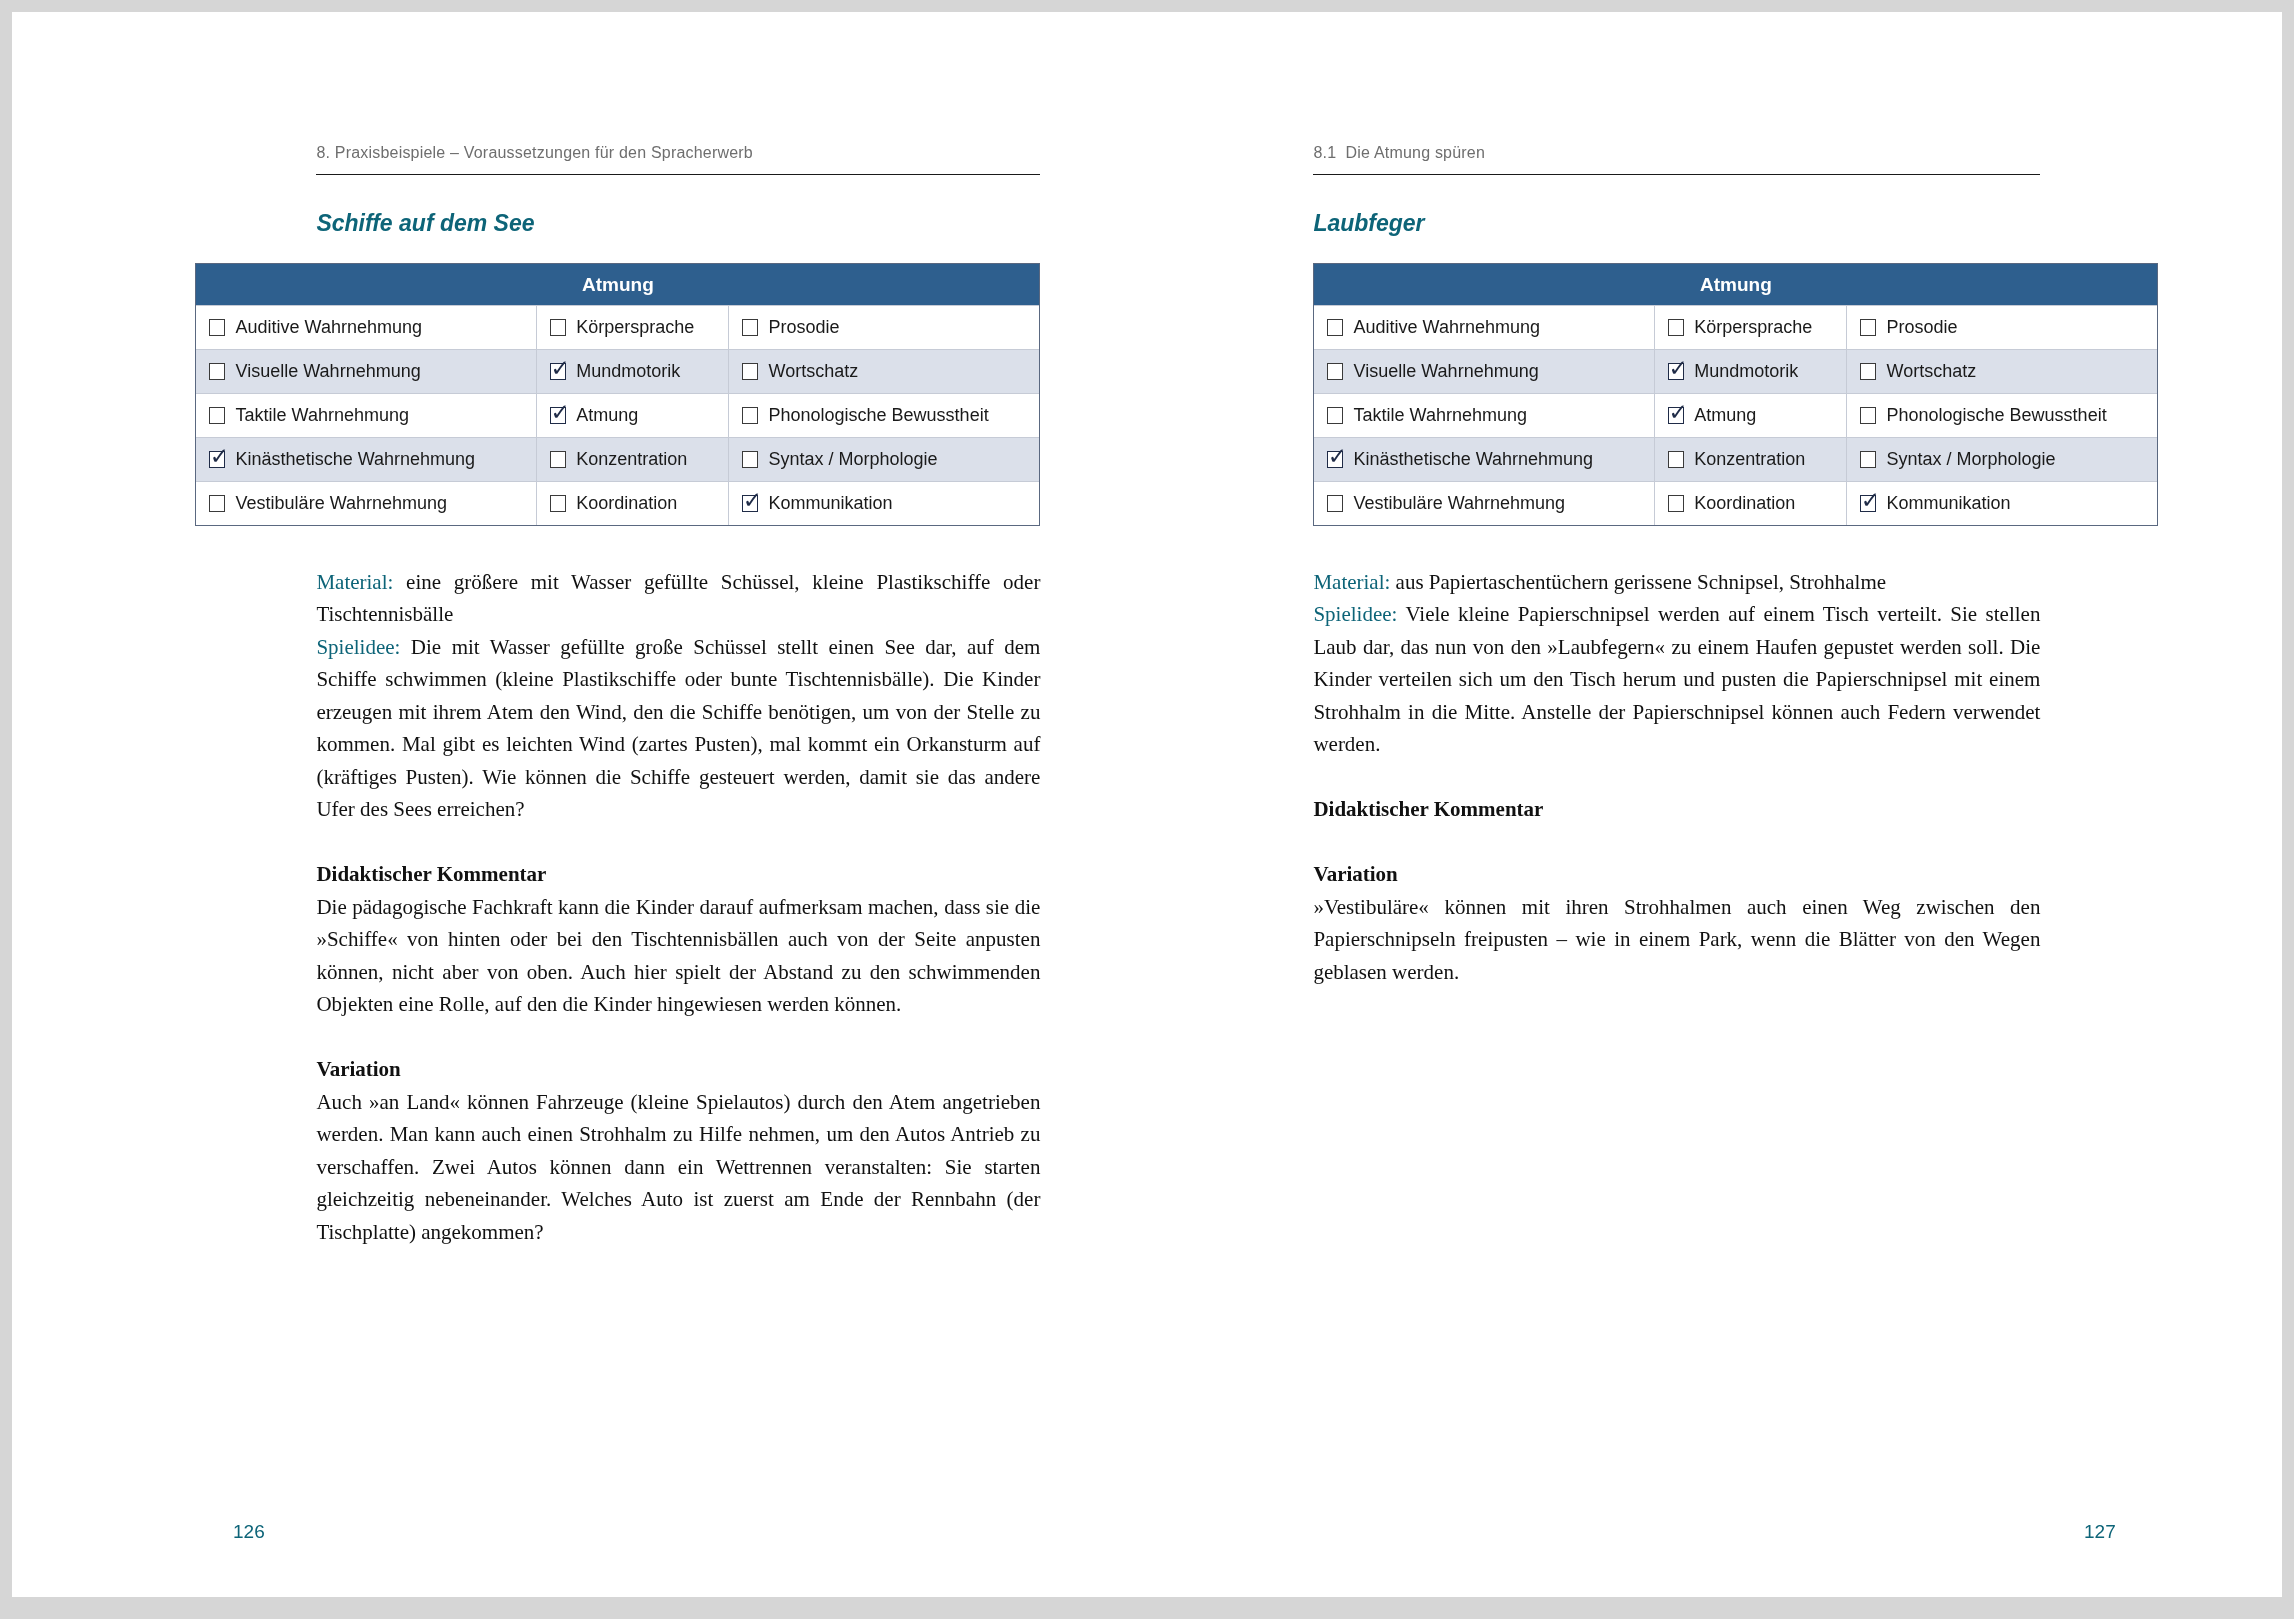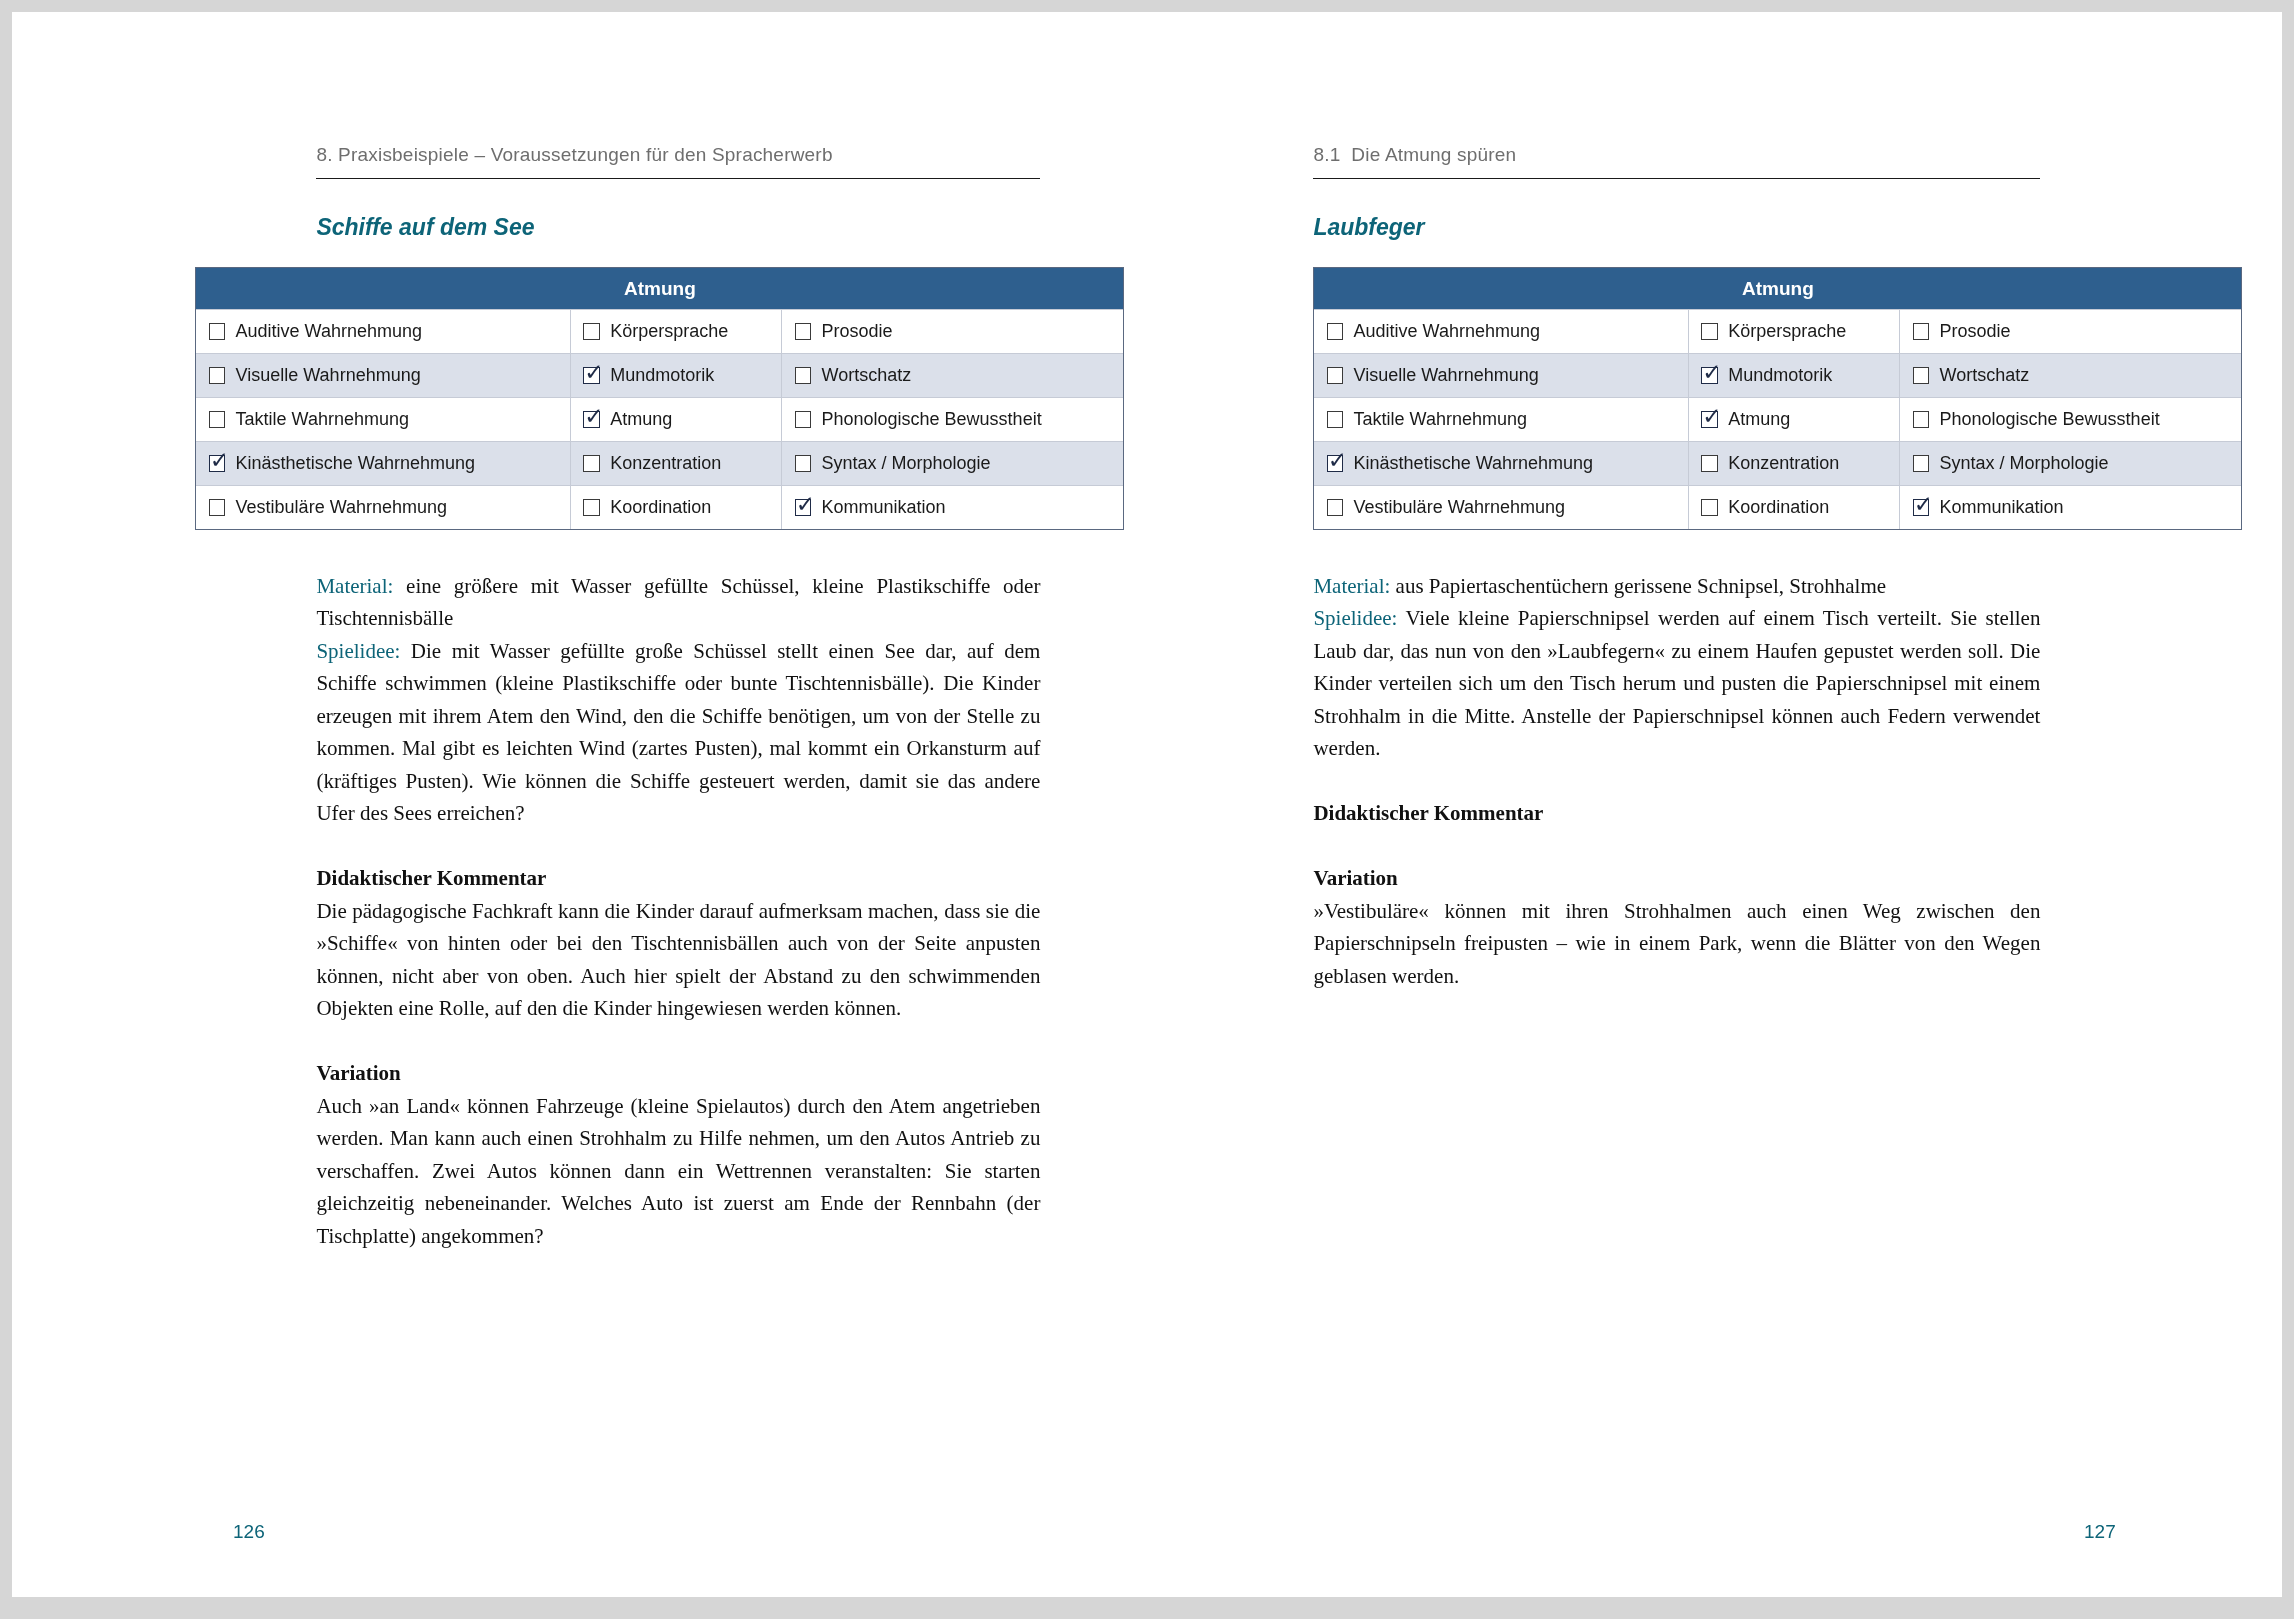--- a/index.html
+++ b/index.html
@@ -22,34 +22,34 @@
   }
   .sheet{
     position:absolute; left:12.4px; top:11.5px; right:12.4px; bottom:22px;
     background:#ffffff;
   }
   .page{ position:absolute; top:132px; }
   .page-left{ left:304px; width:724px; }
   .page-right{ left:1301px; width:727px; }
 
   .page-header{
-    font-size:19px; letter-spacing:0.2px; color:var(--header-text);
+    font-size:16px; letter-spacing:0.2px; color:var(--header-text);
     padding-bottom:12.4px; border-bottom:1.9px solid #1a1a1a;
     white-space:nowrap;
   }
   .page-right .page-header{ text-align:left; }
 
   .page-title{
     margin-top:35px;
     font-style:italic; font-weight:bold; font-size:23px;
     color:var(--accent);
   }
 
   .skills-table{
-    margin-top:26px; width:929px;
+    margin-top:26px; width:845px;
     border:1px solid var(--table-border);
     background:#fff;
   }
   .page-left .skills-table{ margin-left:-121px; }
   .t-header{
     height:41px; line-height:41px; text-align:center;
     background:var(--table-header-bg); color:#ffffff;
     font-weight:bold; font-size:19px;
   }
   .t-row{

